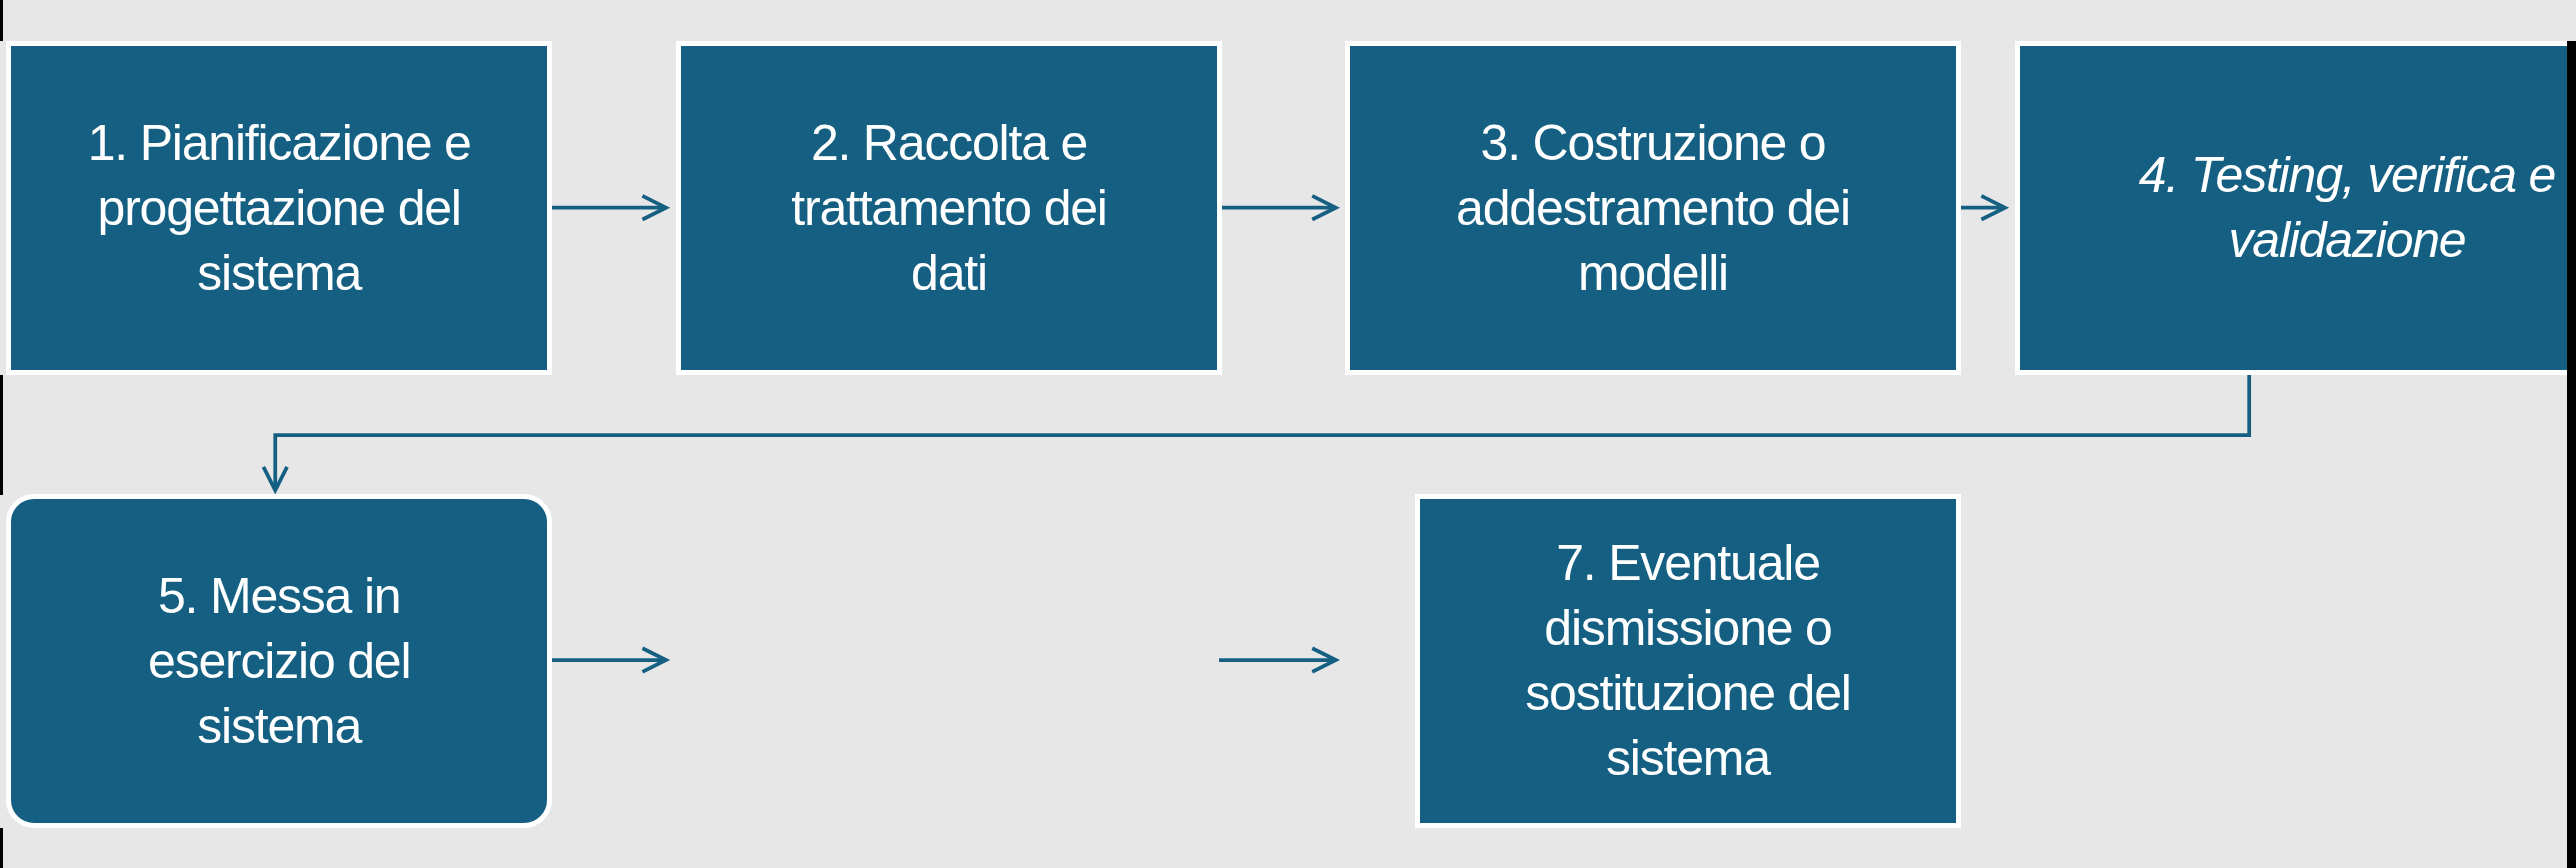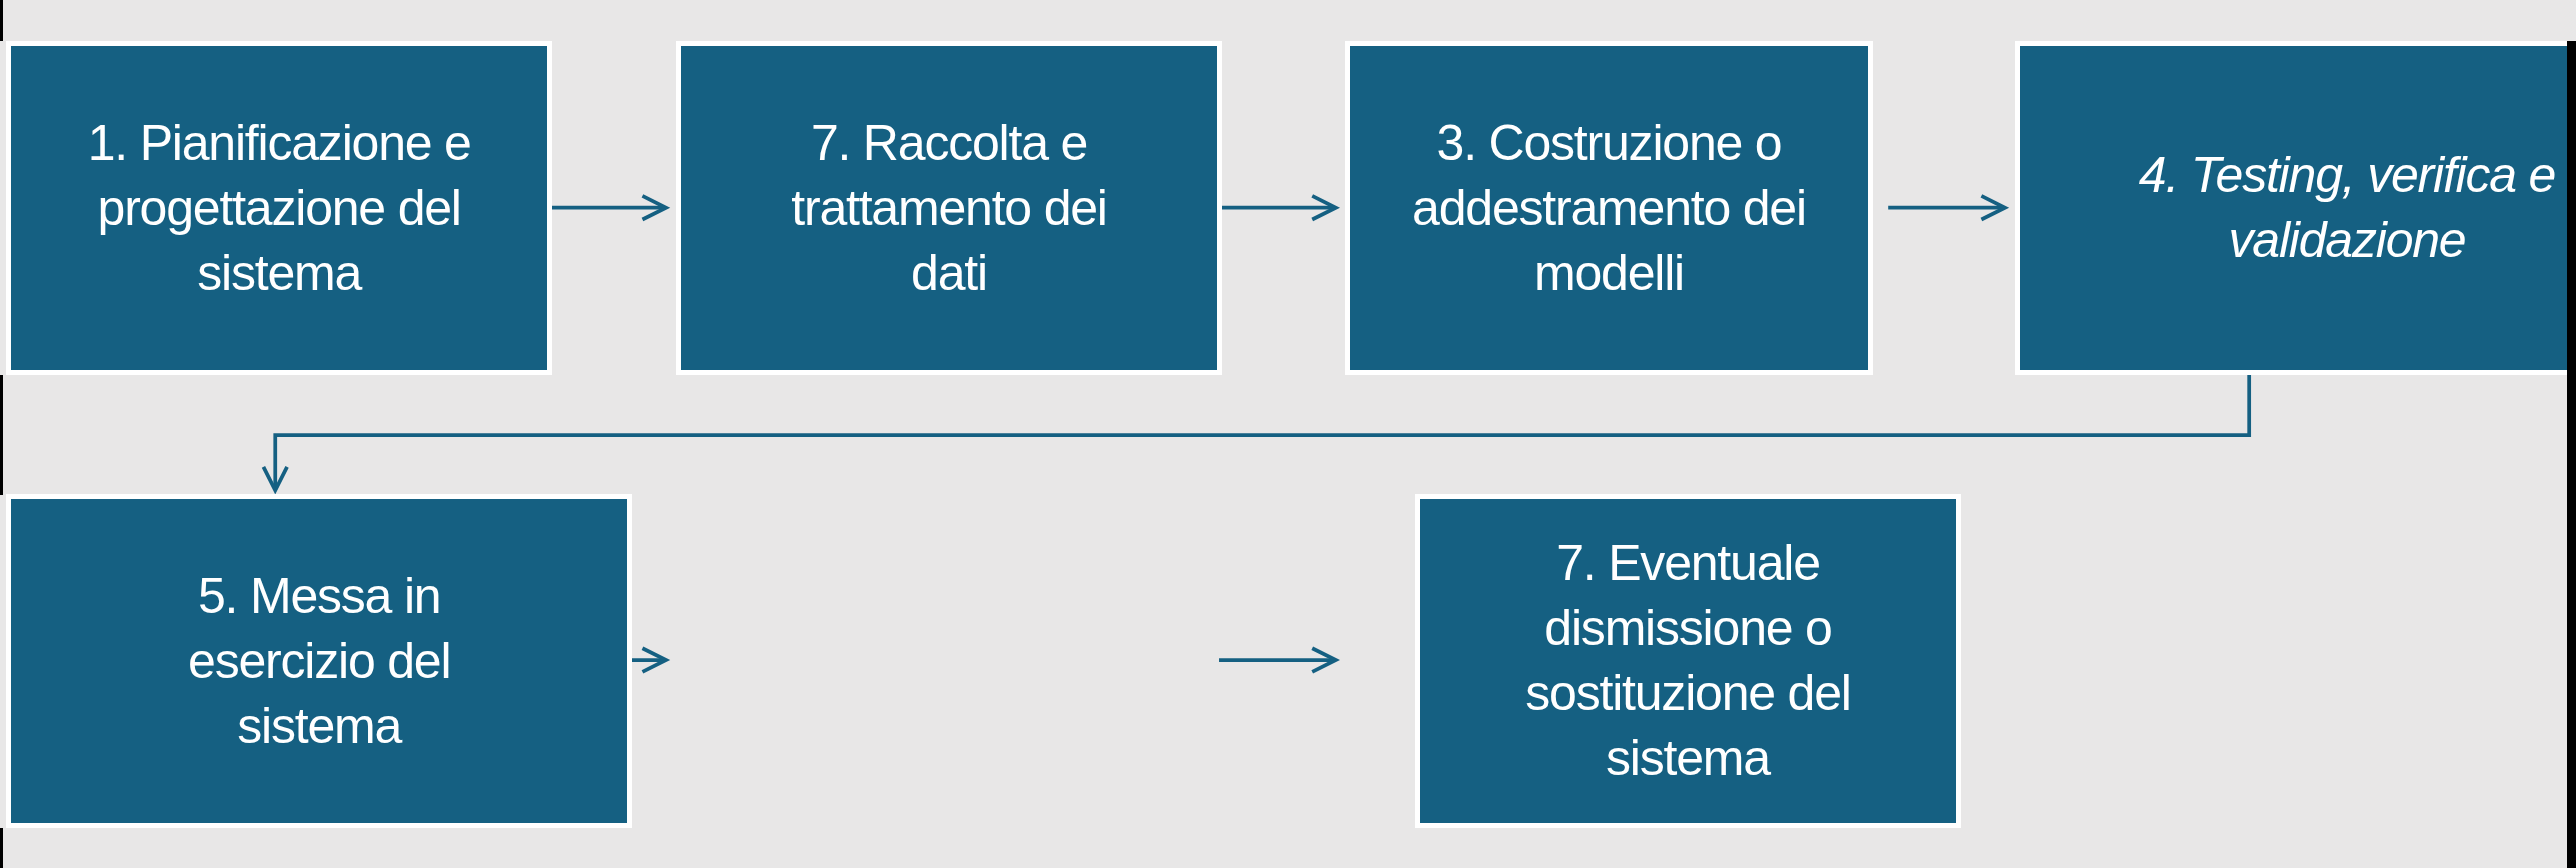--- a/index.html
+++ b/index.html
@@ -22,23 +22,23 @@
     color:var(--text_color,#ffffff);
     font-size:50px;
     line-height:65px;
     letter-spacing:-1.2px;
     white-space:pre-line;
   }
   .row1{top:41px;height:334px;}
   .row2{top:494px;height:334px;}
   .b1{left:6.2px;width:546px;}
   .b2{left:676px;width:546px;}
-  .b3{left:1345px;width:528px;}
+  .b3{left:1345px;width:616px;}
   .b4{left:2015px;width:664px;font-style:italic;}
-  .b5{left:6.2px;width:626px;}
+  .b5{left:6.2px;width:546px;border-radius:28px;}
   .b6{left:676px;width:546px;}
   .b7{left:1415px;width:546px;}
   .connector-layer{
     position:absolute;left:0;top:0;width:2576px;height:869px;
     pointer-events:none;
   }
   .connector-layer path{
     fill:none;
     stroke:var(--connector_color,#156082);
     stroke-width:6;
@@ -89,21 +89,21 @@
       <path d="M2112 1043 L2150 1062 L2112 1081"></path>
     </g>
   </svg>
 
   <div class="flow-box row1 b1">
     <div class="label">1. Pianificazione e
 progettazione del
 sistema</div>
   </div>
   <div class="flow-box row1 b2">
-    <div class="label">7. Raccolta e
+    <div class="label">2. Raccolta e
 trattamento dei
 dati</div>
   </div>
   <div class="flow-box row1 b3">
     <div class="label">3. Costruzione o
 addestramento dei
 modelli</div>
   </div>
   <div class="flow-box row1 b4">
     <div class="label">4. Testing, verifica e

